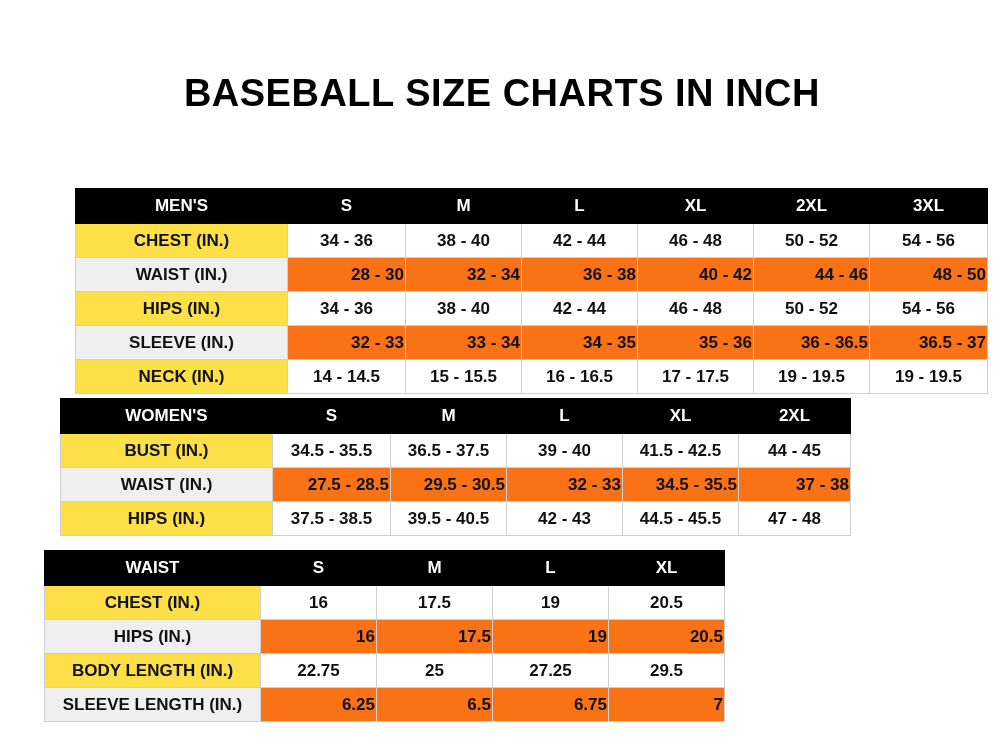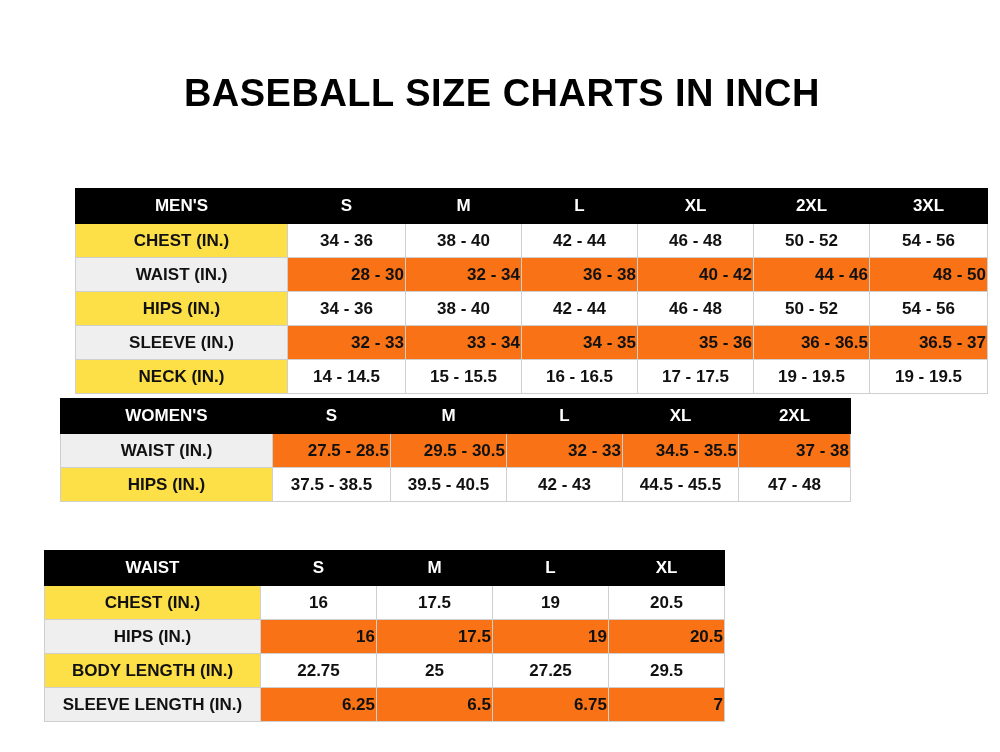--- a/index.html
+++ b/index.html
@@ -182,20 +182,28 @@
     </colgroup>
     <tbody>
       <tr class="head">
         <td class="label-col">WOMEN'S</td>
         <td>S</td>
         <td>M</td>
         <td>L</td>
         <td>XL</td>
         <td>2XL</td>
       </tr>
+      <tr class="body">
+        <td class="label-col">BUST (IN.)</td>
+        <td>34.5 - 35.5</td>
+        <td>36.5 - 37.5</td>
+        <td>39 - 40</td>
+        <td>41.5 - 42.5</td>
+        <td>44 - 45</td>
+      </tr>
       <tr class="body alt">
         <td class="label-col">WAIST (IN.)</td>
         <td>27.5 - 28.5</td>
         <td>29.5 - 30.5</td>
         <td>32 - 33</td>
         <td>34.5 - 35.5</td>
         <td>37 - 38</td>
       </tr>
       <tr class="body">
         <td class="label-col">HIPS (IN.)</td>

